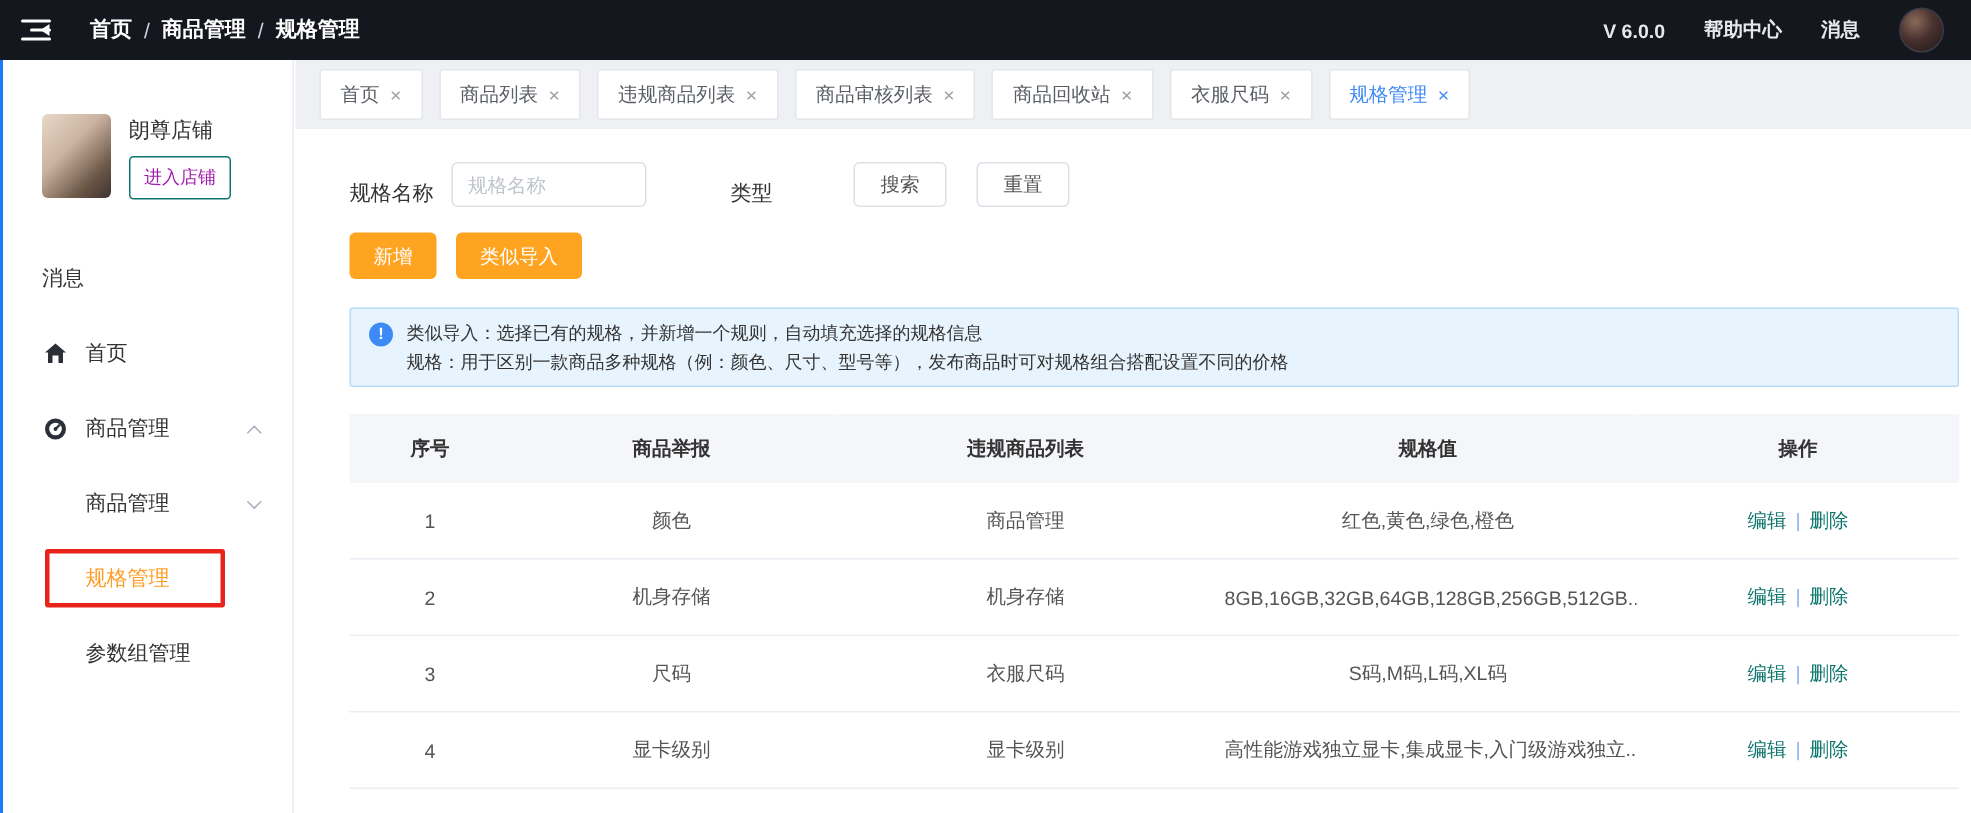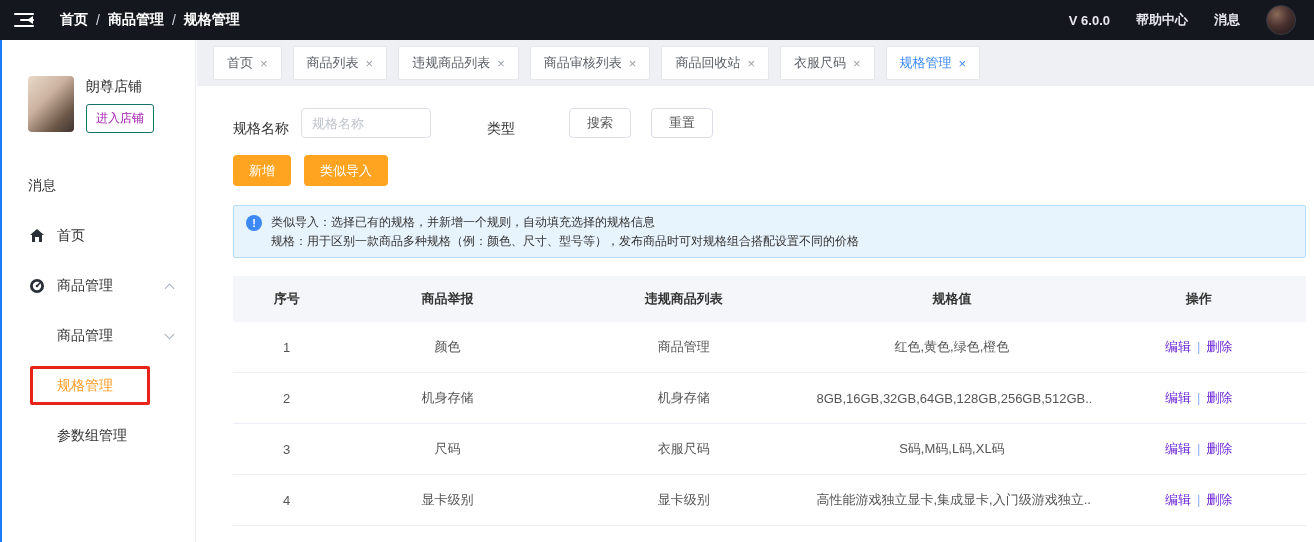--- a/index.html
+++ b/index.html
@@ -86,21 +86,21 @@
     font-size:11px; font-weight:bold; display:flex; align-items:center; justify-content:center;
     flex:0 0 auto; margin-top:2px; }
   .notice-text { font-size:12px; color:#333; line-height:1.55; }
 
   table.spec { width:100%; margin-top:18px; border-collapse:collapse; table-layout:fixed; }
   table.spec th { background:#f5f6fa; font-size:13px; color:#333; font-weight:bold;
     padding:14px 4px; text-align:center; }
   table.spec td { font-size:13px; color:#555; padding:16px 4px; text-align:center;
     border-bottom:1px solid #ebeef5; white-space:nowrap; overflow:hidden; }
   .col1{width:10%;} .col2{width:20%;} .col3{width:24%;} .col4{width:26%;} .col5{width:20%;}
-  .op-link { color:#6d28d9; cursor:pointer; text-decoration:none; }
+  .op-link { color:#0f766e; cursor:pointer; text-decoration:none; }
   .op-sep { color:#8fb0f2; margin:0 6px; }
 
   
   .svg-ic { display:block; }
 </style>
 </head>
 <body>
 
 <div class="header">
   <div class="fold-icon">

